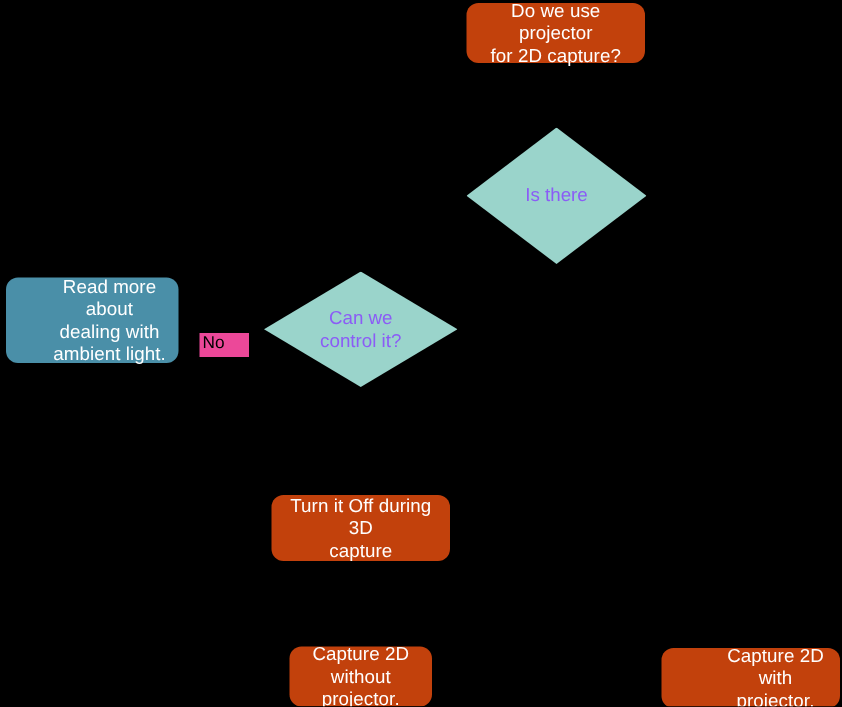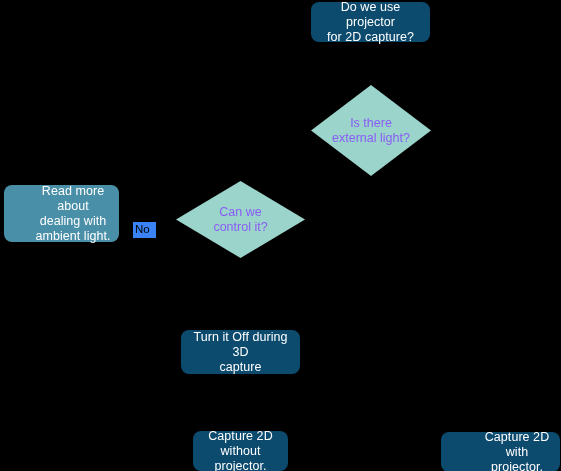--- a/index.html
+++ b/index.html
@@ -24,21 +24,21 @@
     display: flex;
     align-items: center;
     justify-content: center;
     text-align: center;
     color: #ffffff;
     font-size: 12.5px;
     line-height: 15px;
     padding: 3px 7px;
     letter-spacing: 0.05px;
   }
-  .node.cyan   { background: #0c4a6e; }
+  .node.cyan   { background: #c2410c; }
   .node.steel  { background: #4a8fa8; padding-left: 30px; }
 
   
   .diamond-wrap {
     position: absolute;
   }
   .diamond-shape {
     position: absolute;
     inset: 0;
     background: #9ad4cb;
@@ -53,41 +53,41 @@
     text-align: center;
     color: #8b5cf6;
     font-size: 12.5px;
     line-height: 15px;
     white-space: nowrap;
   }
 
   
   .edge-label {
     position: absolute;
-    background: #3b82f6;
+    background: #ec4899;
     color: #000000;
     font-size: 11.5px;
     line-height: 13px;
-    padding: 1px 6px 2px 2px;
+    padding: 1px 16px 2px 2px;
     white-space: nowrap;
   }
 </style>
 </head>
 <body>
 
 <div id="canvas">
 
   <div class="node cyan" style="left:311px; top:2px; width:119px; height:40px;">
     <span><span>Do we use projector</span><br><span>for 2D capture?</span></span>
   </div>
 
   <div class="diamond-wrap" style="left:311px; top:85px; width:120px; height:91px;">
     <div class="diamond-shape"></div>
     <div class="diamond-label">
-      <span><span>Is there</span><br><span>external light?</span></span>
+      <span><span>Is there</span><br></span>
     </div>
   </div>
 
   <div class="diamond-wrap" style="left:176px; top:181px; width:129px; height:77px;">
     <div class="diamond-shape"></div>
     <div class="diamond-label">
       <span><span>Can we</span><br><span>control it?</span></span>
     </div>
   </div>
 

